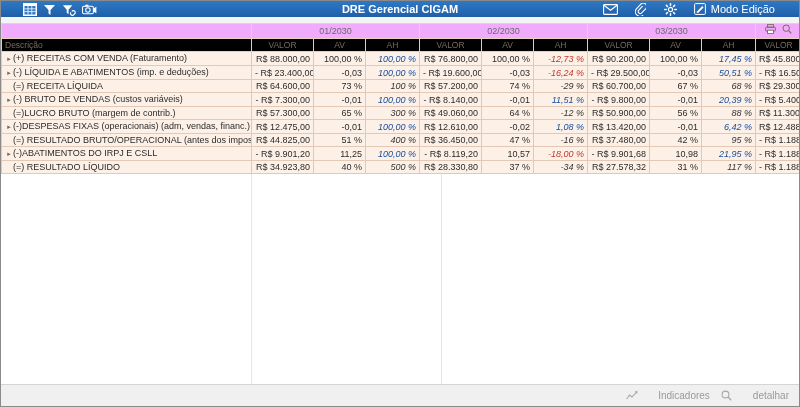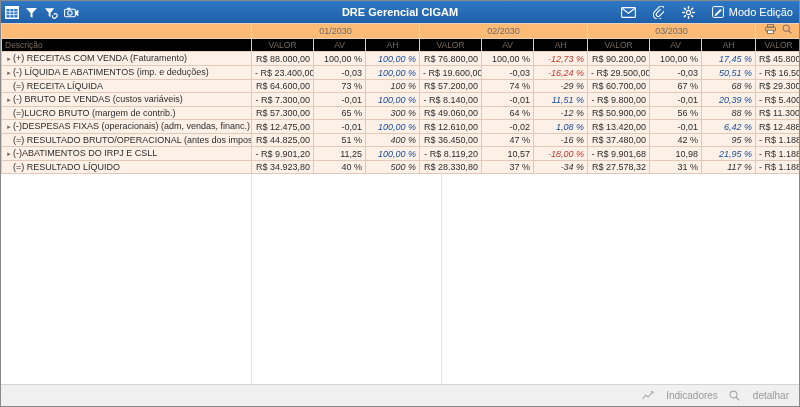--- a/index.html
+++ b/index.html
@@ -17,25 +17,25 @@
     height: 407px;
     position: relative;
     overflow: hidden;
     border: 1px solid #8a8a8a;
     box-sizing: border-box;
     background: #f4f4f4;
   }
 
   
   .toolbar {
-    height: 22px;
+    height: 16px;
     background: linear-gradient(to bottom, #2f78c4 0%, #1f5fa8 100%);
     display: flex;
     align-items: center;
-    padding: 0 3px;
+    padding: 0 21px;
     box-sizing: border-box;
     position: relative;
   }
   .toolbar .tb-left {
     display: flex;
     align-items: center;
     gap: 5px;
   }
   .toolbar .tb-right {
     display: flex;
@@ -93,21 +93,21 @@
     padding: 0 3px;
     height: 12px;
     line-height: 12px;
     overflow: hidden;
     white-space: nowrap;
     box-sizing: border-box;
   }
 
   
   tr.period-row th {
-    background: #fdba74;
+    background: #f0abfc;
     border: 1px solid #e8d2c0;
     color: #6b6b6b;
     font-weight: normal;
     text-align: center;
     height: 13px;
     line-height: 13px;
     font-size: 9px;
   }
   th.desc-corner {
     background: #fdf0e6;
@@ -177,21 +177,21 @@
     display: flex;
     align-items: center;
     justify-content: flex-end;
     gap: 10px;
     padding-right: 10px;
     box-sizing: border-box;
   }
   .sb-btn {
     display: flex;
     align-items: center;
-    gap: 12px;
+    gap: 20px;
     color: #9a9a9a;
     font-size: 10px;
   }
   .sb-ico {
     width: 13px;
     height: 13px;
     display: inline-flex;
     align-items: center;
     justify-content: center;
     color: #a8a8a8;

